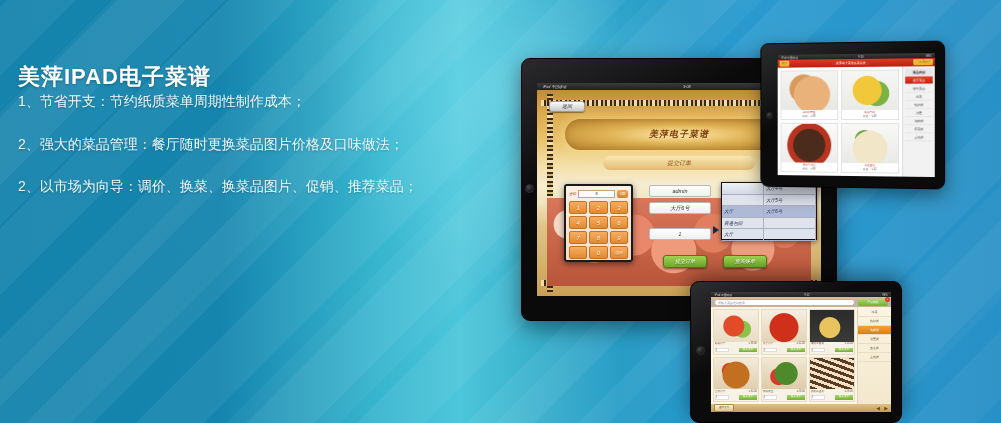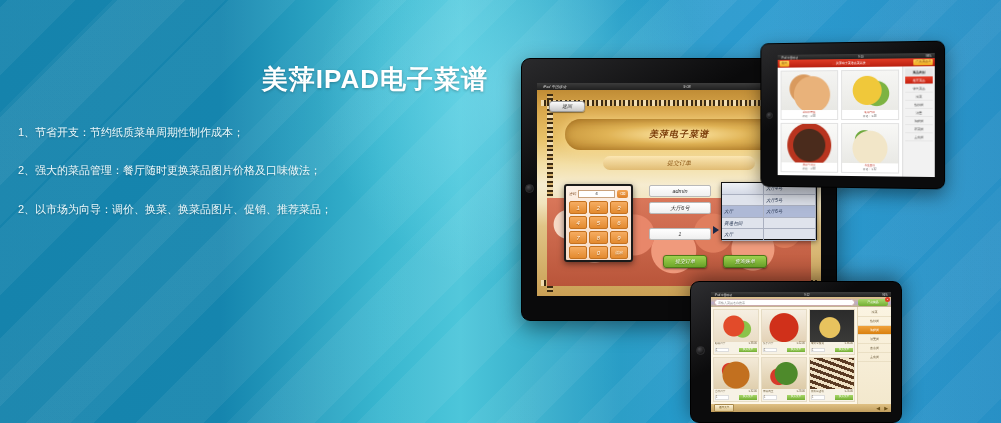--- a/index.html
+++ b/index.html
@@ -44,26 +44,26 @@
     background:radial-gradient(ellipse at center, rgba(140,230,245,0.45), rgba(140,230,245,0) 65%);
   }
   .darkright {
     position:absolute; right:0; top:0; width:230px; height:423px;
     background:linear-gradient(90deg, rgba(10,90,140,0.0), rgba(10,95,150,0.18));
   }
 
   
   #textcol { position:absolute; left:18px; top:62px; width:470px; }
   #title {
-    color:#ffffff; font-size:26px; font-weight:bold; letter-spacing:1px;
+    color:#ffffff; font-size:22px; font-weight:bold; letter-spacing:1px;
     text-shadow:0 1px 3px rgba(0,0,0,.28);
-    margin-bottom:28px; white-space:nowrap;text-align:right;
+    white-space:nowrap;
   }
   .bullet {
-    color:#eefafd; font-size:11px; line-height:1.4;
+    color:#eefafd; font-size:14px; line-height:1.4;
     margin-bottom:23px; white-space:nowrap;
     text-shadow:0 1px 2px rgba(0,0,0,.25);
   }
 
   
   .tablet { position:absolute; background:#0c0c0d; }
   .tablet .screen { position:absolute; overflow:hidden; background:#fff; }
   .tablet .homebtn {
     position:absolute; border-radius:50%;
     background:radial-gradient(circle at 35% 30%, #4a4a4d, #171718 70%);

